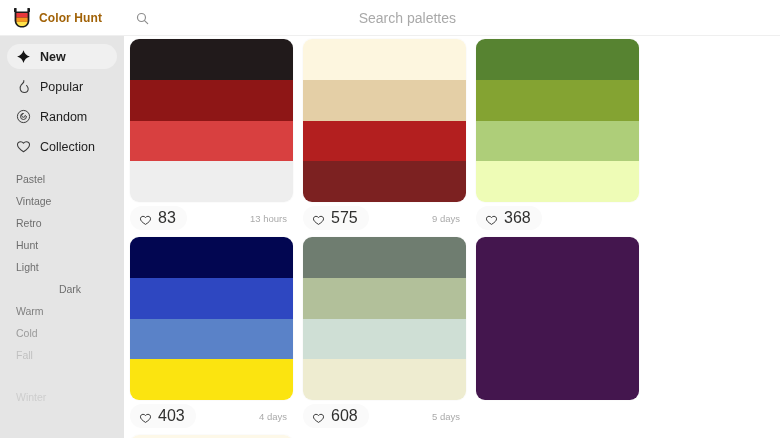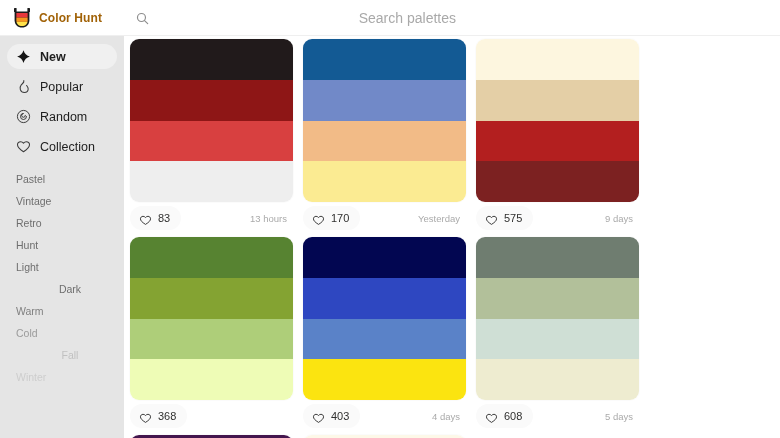--- a/index.html
+++ b/index.html
@@ -87,21 +87,21 @@
     width: 163px; height: 32px;
     display: flex; align-items: center; justify-content: space-between;
   }
   .like-pill {
     display: flex; align-items: center; gap: 6px;
     height: 24px; padding: 0 11px 0 9px;
     border-radius: 12px; background: #fafafa;
     cursor: pointer;
   }
   .heart-icon { width: 13px; height: 12px; flex: none; display: block; }
-  .like-count { font-size: 11px; color: #30302f; font-weight: 500; }
+  .like-count { font-size: 16px; color: #30302f; font-weight: 500; }
   .time-label { font-size: 9.5px; color: #aaaaaa; padding-right: 6px; white-space: nowrap; text-align: right; }
 </style>
 </head>
 <body>
 
 <div id="app">
 
   <div class="topbar">
 
     <div class="brand">
@@ -164,22 +164,22 @@
       </div>
     <div class="tag-list" id="tag-container">
         <div class="tag-item" style="opacity: 1;">Pastel</div>
         <div class="tag-item" style="opacity: 1;">Vintage</div>
         <div class="tag-item" style="opacity: 1;">Retro</div>
         <div class="tag-item" style="opacity: 1;">Hunt</div>
         <div class="tag-item" style="opacity: 1;">Light</div>
         <div class="tag-item" style="opacity: 1; text-align: center;">Dark</div>
         <div class="tag-item" style="opacity: 0.85;">Warm</div>
         <div class="tag-item" style="opacity: 0.62;">Cold</div>
-        <div class="tag-item" style="opacity: 0.3; text-align: center;">Fall</div>
-        <div class="tag-item" style="opacity: 0.2;">Winter</div>
+        <div class="tag-item" style="opacity: 0.3;">Fall</div>
+        <div class="tag-item" style="opacity: 0.2; margin-top: 20px;">Winter</div>
       </div>
   </div>
 
   <div class="grid" id="grid">
       <div class="card">
         <div class="swatch">
           <div class="band" style="background:#211a1b"></div>
           <div class="band" style="background:#8e1616"></div>
           <div class="band" style="background:#d84040"></div>
           <div class="band" style="background:#eeeeee"></div>
@@ -189,37 +189,20 @@
             <span class="heart-icon"><svg viewBox="0 0 16 15" width="13" height="12" aria-hidden="true">
                 <path d="M8 13.0 C3.5 10.2 1.7 8.2 1.7 6.0 C1.7 4.2 3.1 2.9 4.9 2.9 C6.1 2.9 7.3 3.5 8 4.4 C8.7 3.5 9.9 2.9 11.1 2.9 C12.9 2.9 14.3 4.2 14.3 6.0 C14.3 8.2 12.5 10.2 8 13.0 Z" fill="none" stroke="#2d2d2d" stroke-width="1.15" stroke-linejoin="round"></path>
               </svg></span>
             <span class="like-count">83</span>
           </div>
           <span class="time-label">13 hours</span>
         </div>
       </div>
       <div class="card">
         <div class="swatch">
-          <div class="band" style="background:#135a94"></div>
-          <div class="band" style="background:#7189c8"></div>
-          <div class="band" style="background:#f2bb87"></div>
-          <div class="band" style="background:#fbeb92"></div>
-        </div>
-        <div class="card-footer">
-          <div class="like-pill">
-            <span class="heart-icon"><svg viewBox="0 0 16 15" width="13" height="12" aria-hidden="true">
-                <path d="M8 13.0 C3.5 10.2 1.7 8.2 1.7 6.0 C1.7 4.2 3.1 2.9 4.9 2.9 C6.1 2.9 7.3 3.5 8 4.4 C8.7 3.5 9.9 2.9 11.1 2.9 C12.9 2.9 14.3 4.2 14.3 6.0 C14.3 8.2 12.5 10.2 8 13.0 Z" fill="none" stroke="#2d2d2d" stroke-width="1.15" stroke-linejoin="round"></path>
-              </svg></span>
-            <span class="like-count">170</span>
-          </div>
-          <span class="time-label">Yesterday</span>
-        </div>
-      </div>
-      <div class="card">
-        <div class="swatch">
           <div class="band" style="background:#fdf6df"></div>
           <div class="band" style="background:#e4cfa6"></div>
           <div class="band" style="background:#b31f1f"></div>
           <div class="band" style="background:#7c2121"></div>
         </div>
         <div class="card-footer">
           <div class="like-pill">
             <span class="heart-icon"><svg viewBox="0 0 16 15" width="13" height="12" aria-hidden="true">
                 <path d="M8 13.0 C3.5 10.2 1.7 8.2 1.7 6.0 C1.7 4.2 3.1 2.9 4.9 2.9 C6.1 2.9 7.3 3.5 8 4.4 C8.7 3.5 9.9 2.9 11.1 2.9 C12.9 2.9 14.3 4.2 14.3 6.0 C14.3 8.2 12.5 10.2 8 13.0 Z" fill="none" stroke="#2d2d2d" stroke-width="1.15" stroke-linejoin="round"></path>
               </svg></span>

